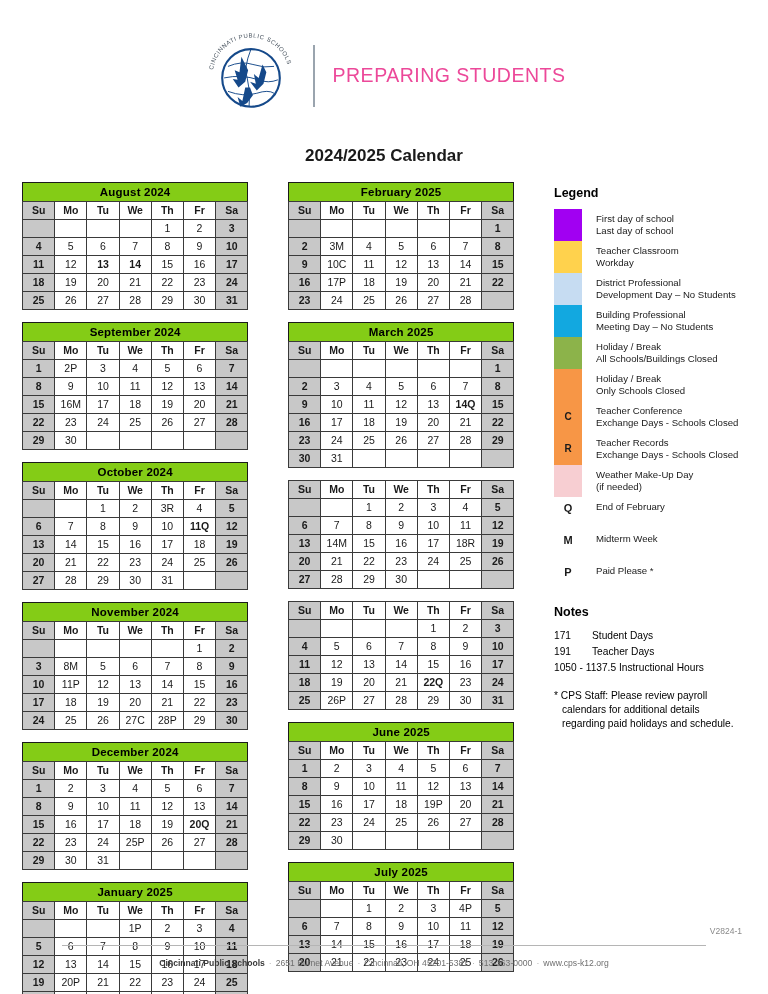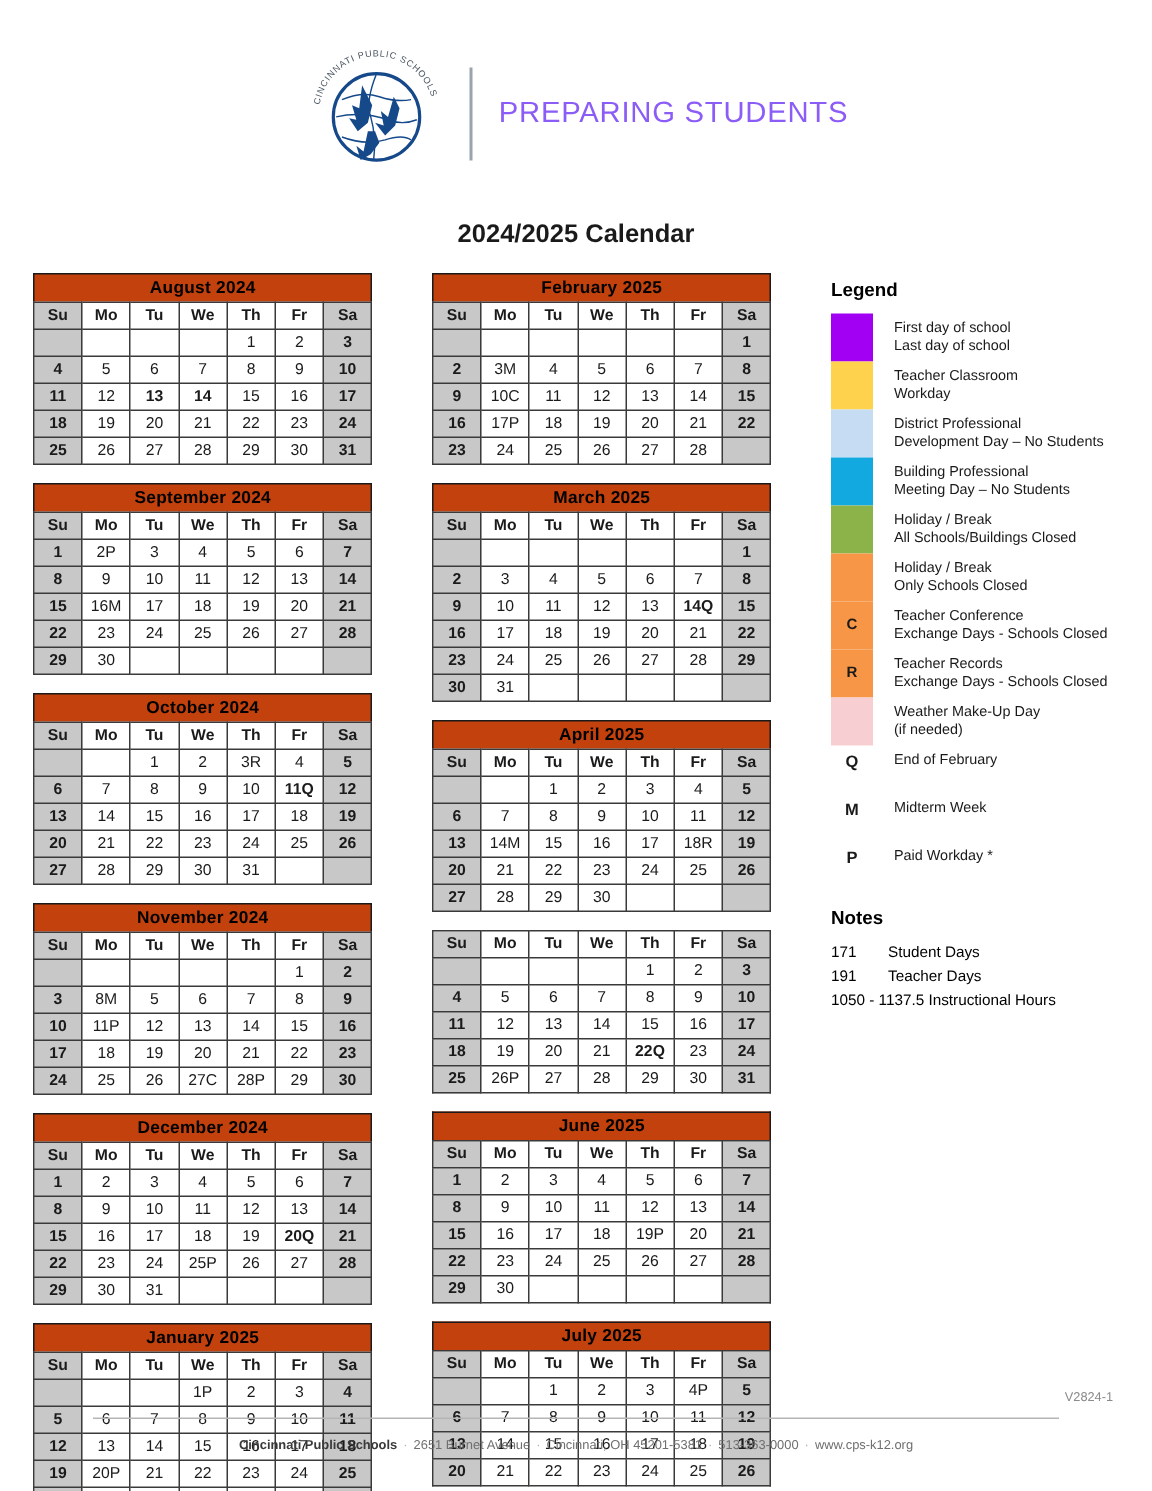--- a/index.html
+++ b/index.html
@@ -21,21 +21,21 @@
     justify-content: center;
     align-items: center;
   }
   .logo-wrap { display: flex; align-items: center; gap: 14px; }
   .logo-seal { width: 96px; height: 96px; position: relative; }
   .logo-divider {
     width: 2px; height: 62px; background: #9aa4ae;
   }
   .logo-text { line-height: 1; padding-left: 4px; }
   .logo-line1 {
-    font-size: 19.5px; letter-spacing: 0.5px; color: #8b5cf6;
+    font-size: 19.5px; letter-spacing: 0.5px; color: #ec4899;
     font-weight: 400;
   }
   .logo-line2 {
     font-size: 34px; font-weight: bold; color: #15498a;
     letter-spacing: 0.5px; margin-top: 2px;
   }
   .cal-title {
     text-align: center;
     font-size: 17px;
     font-weight: bold;
@@ -64,21 +64,21 @@
     table-layout: fixed;
     border: 1.4px solid #1a1a1a;
   }
   table.month caption {
     caption-side: top;
     font-size: 11.5px;
     font-weight: bold;
     padding: 3px 0 3px;
     border: 1.4px solid #1a1a1a;
     border-bottom: none;
-    background: #c2410c;
+    background: #84cc16;
     letter-spacing: 0.2px;
   }
   table.month th, table.month td {
     border: 1px solid #3a3a3a;
     width: 32.2px;
     height: 17px;
     text-align: center;
     vertical-align: middle;
     font-size: 10.5px;
     padding: 0;
@@ -710,21 +710,20 @@
             <td class="">31</td>
             <td class="empty"></td>
             <td class="empty"></td>
             <td class="empty"></td>
             <td class="pad-gray"></td>
             <td class="empty wk"></td>
           </tr>
         </tbody>
       </table>
       <table class="month">
-        <caption>April 2025</caption>
         <thead>
           <tr>
             <th class="wk">Su</th>
             <th>Mo</th>
             <th>Tu</th>
             <th>We</th>
             <th>Th</th>
             <th>Fr</th>
             <th class="wk">Sa</th>
           </tr>
@@ -1021,35 +1020,36 @@
         <div class="legend-row sym">
           <div class="swatch none">Q</div>
           <div class="legend-label">End of February</div>
         </div>
         <div class="legend-row sym">
           <div class="swatch none">M</div>
           <div class="legend-label">Midterm Week</div>
         </div>
         <div class="legend-row sym">
           <div class="swatch none">P</div>
-          <div class="legend-label">Paid Workday *</div>
+          <div class="legend-label">Paid Please *</div>
         </div>
       </div>
 
     <div class="notes">
       <div class="notes-title">Notes</div>
       <div class="note-line">
         <span class="note-num">171</span>
         <span>Student Days</span>
       </div>
       <div class="note-line">
         <span class="note-num">191</span>
         <span>Teacher Days</span>
       </div>
       <div class="note-hours">1050 - 1137.5 Instructional Hours</div>
+      <div class="note-star">* CPS Staff: Please review payroll calendars for additional details regarding paid holidays and schedule.</div>
     </div>
   </div>
 </div>
 
 <div class="version">V2824-1</div>
 <div class="footer-rule"></div>
 <div class="footer">
   <b>Cincinnati Public Schools</b><span class="sep">·</span><span>2651 Burnet Avenue</span><span class="sep">·</span><span>Cincinnati, OH 45201-5381</span><span class="sep">·</span><span>513-363-0000</span><span class="sep">·</span><span>www.cps-k12.org</span>
 </div>
 

